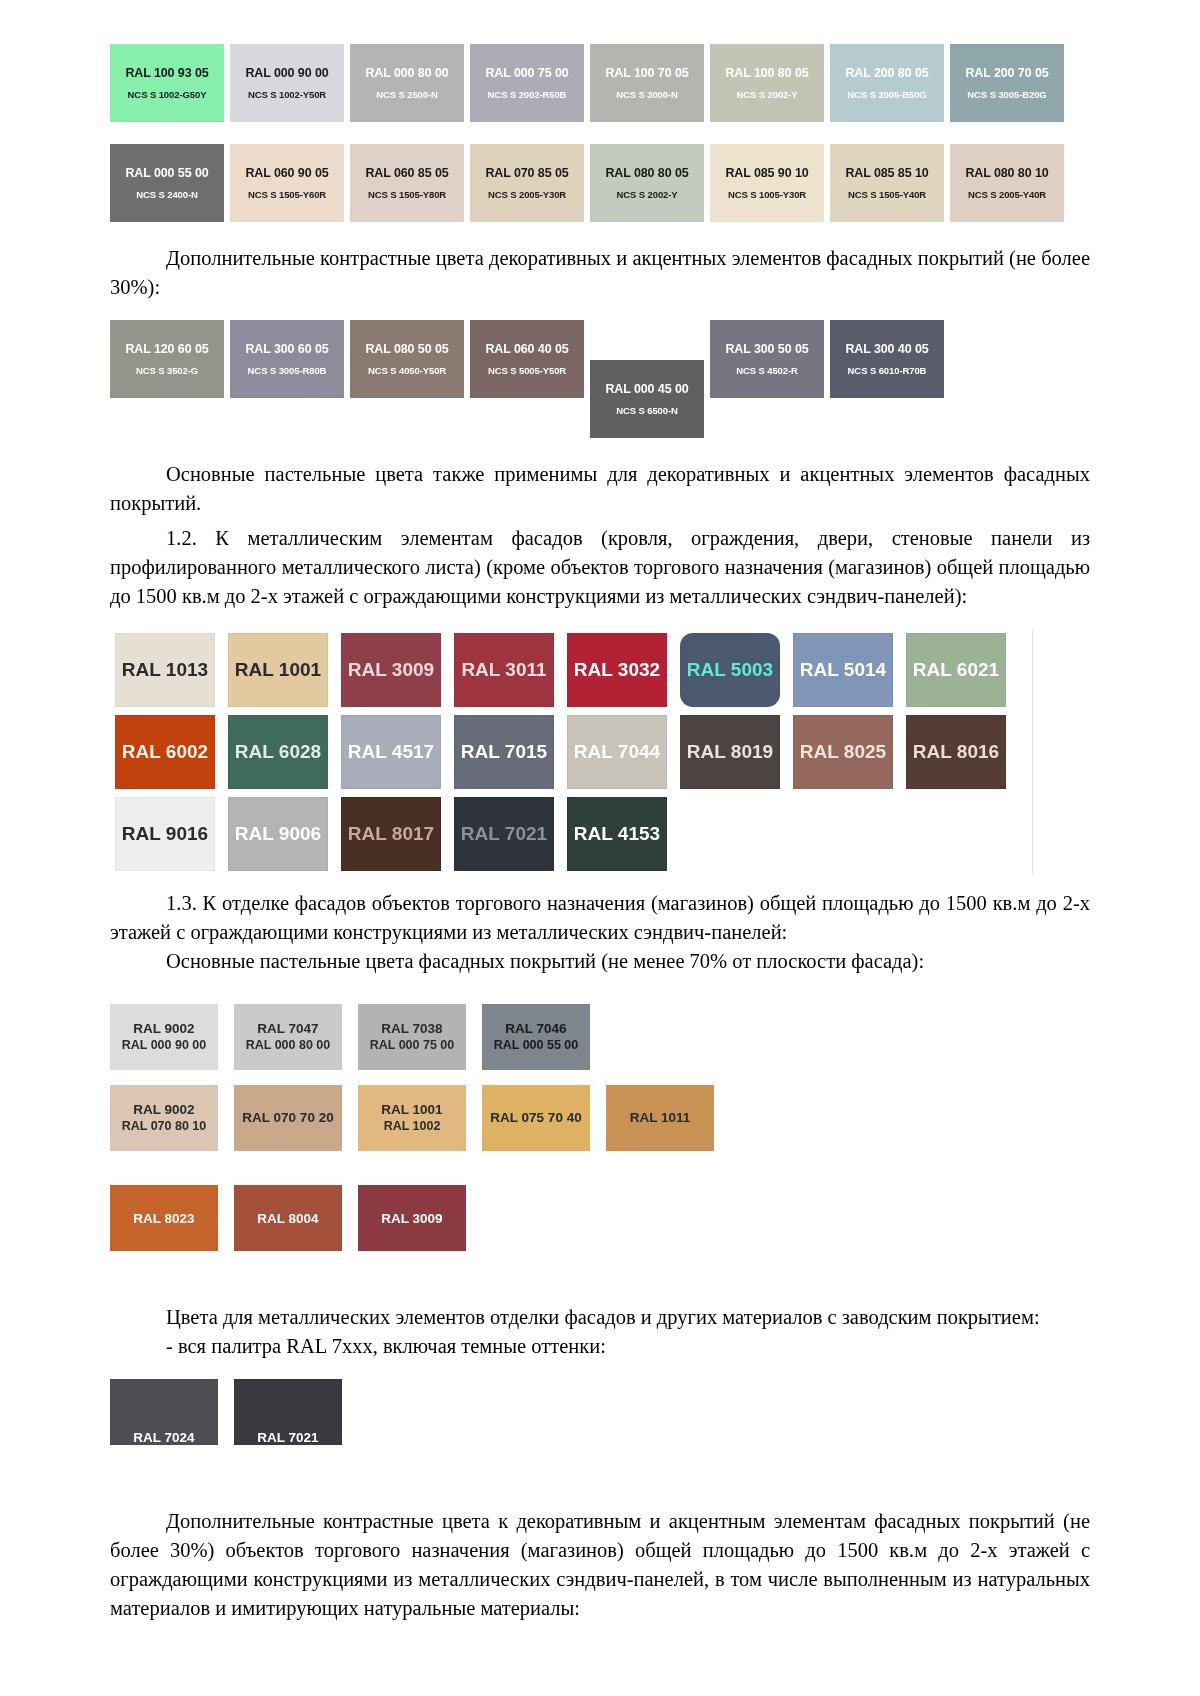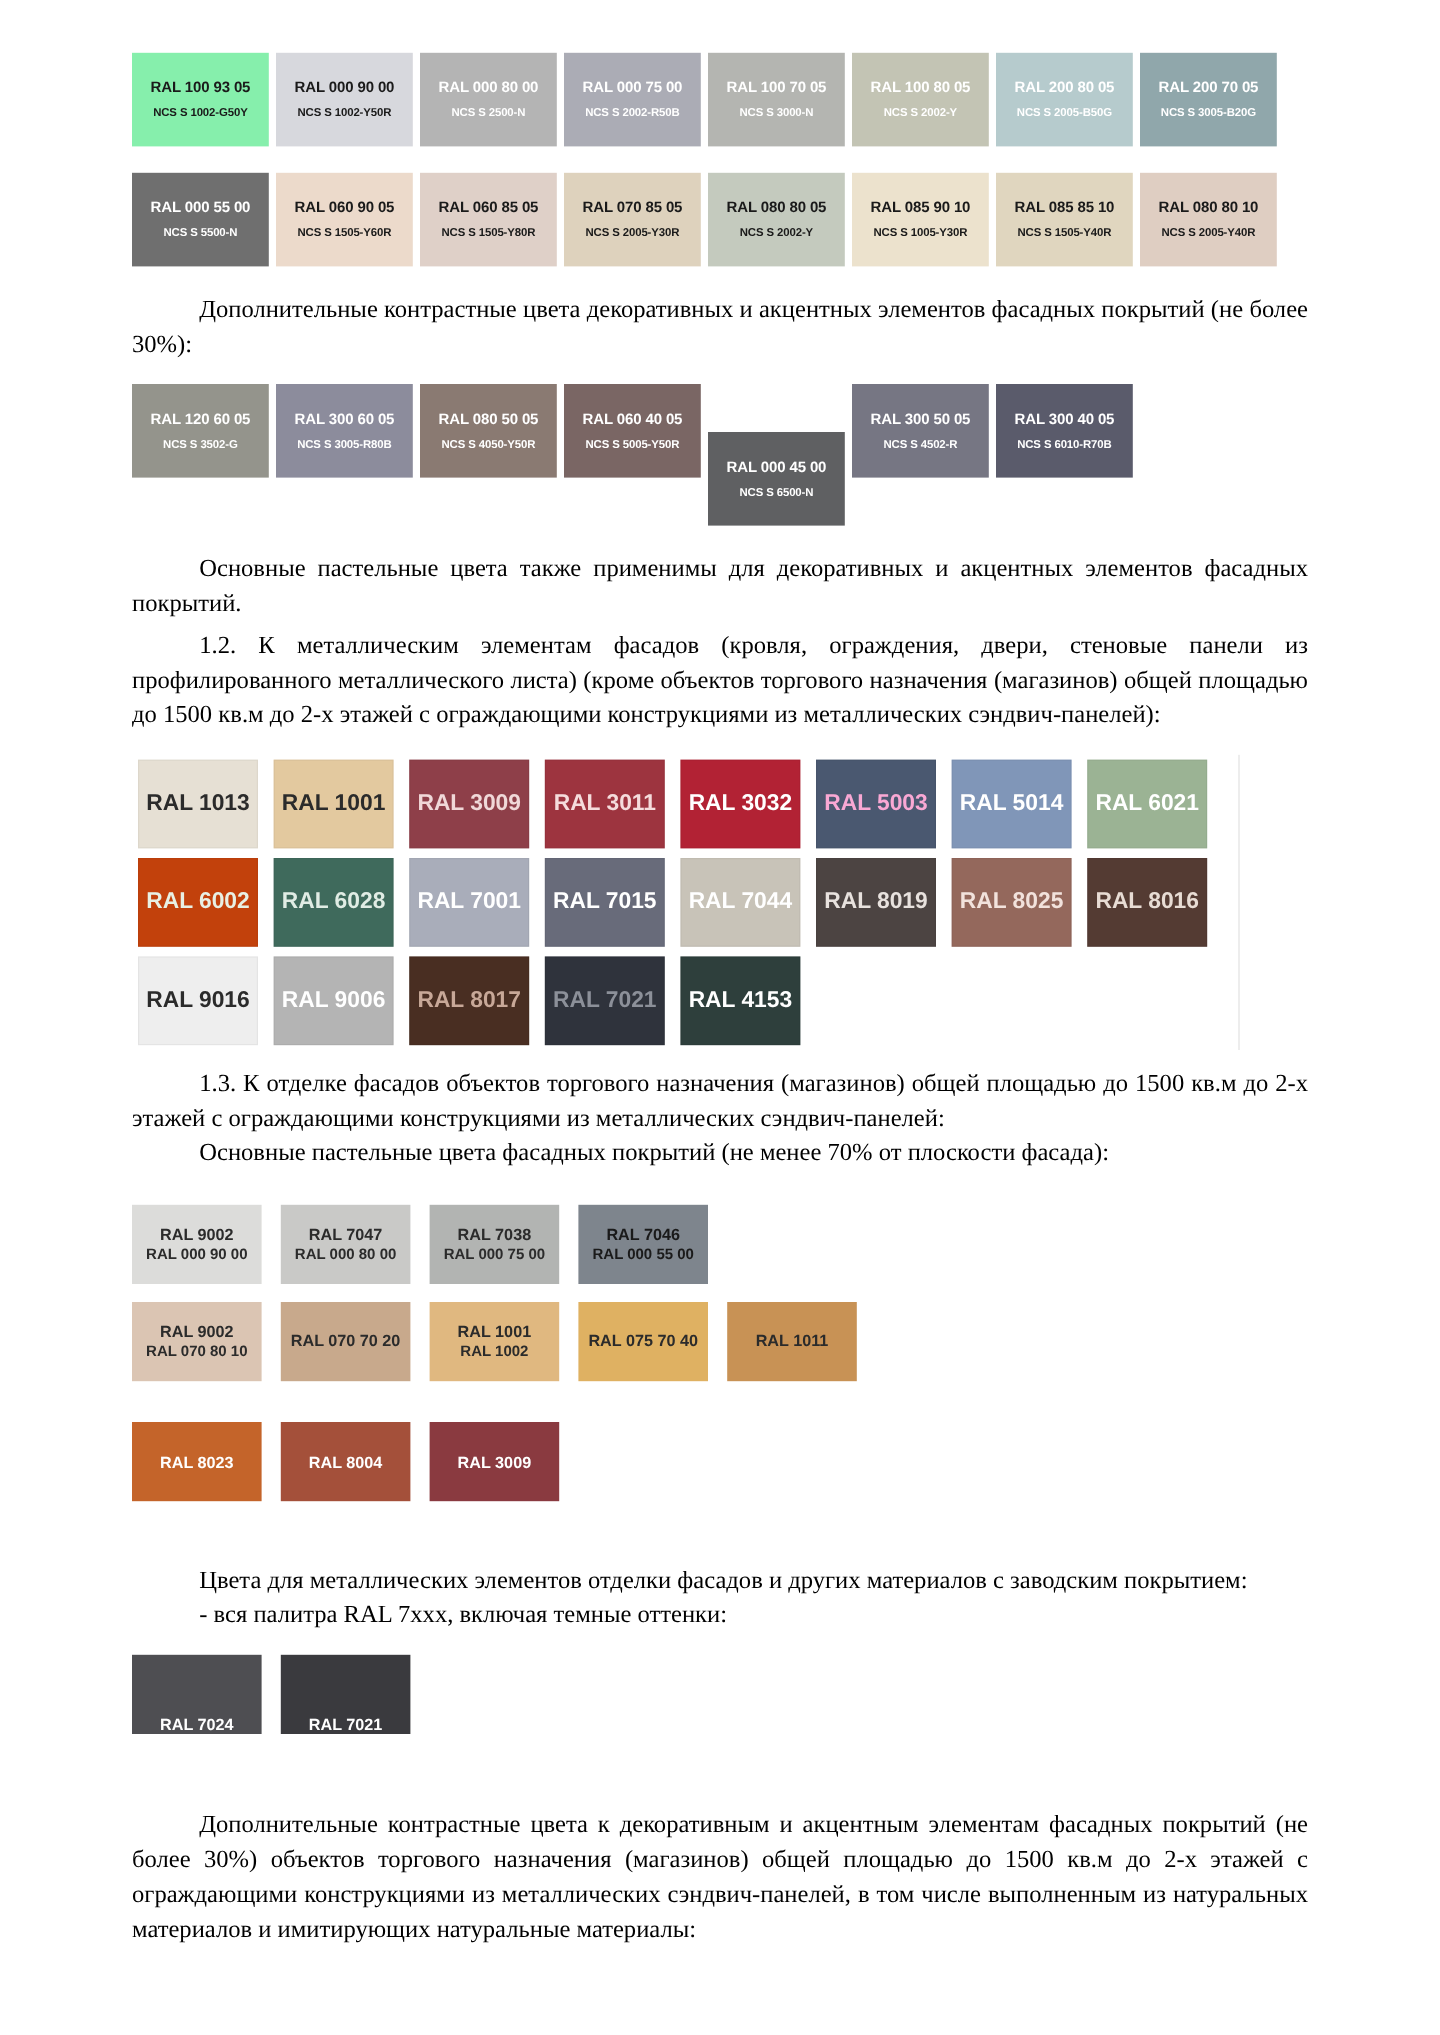--- a/index.html
+++ b/index.html
@@ -195,21 +195,21 @@
           <div class="ral">RAL 200 70 05</div>
           <div class="ncs">NCS S 3005-B20G</div>
         </div>
       </div>
 
     <div class="spacer-22"></div>
 
     <div class="ncs-grid" id="ncs-row2">
         <div class="ncs-swatch" style="background: rgb(111, 111, 111); color: rgb(255, 255, 255);">
           <div class="ral">RAL 000 55 00</div>
-          <div class="ncs">NCS S 5500-N</div>
+          <div class="ncs">NCS S 2400-N</div>
         </div>
         <div class="ncs-swatch" style="background: rgb(236, 218, 203); color: rgb(26, 26, 26);">
           <div class="ral">RAL 060 90 05</div>
           <div class="ncs">NCS S 1505-Y60R</div>
         </div>
         <div class="ncs-swatch" style="background: rgb(223, 208, 200); color: rgb(26, 26, 26);">
           <div class="ral">RAL 060 85 05</div>
           <div class="ncs">NCS S 1505-Y80R</div>
         </div>
         <div class="ncs-swatch" style="background: rgb(222, 210, 189); color: rgb(26, 26, 26);">
@@ -291,39 +291,39 @@
           </div>
           <div class="ral-cell" style="background: rgb(142, 63, 73); color: rgb(240, 216, 216);">
             <span>RAL 3009</span>
           </div>
           <div class="ral-cell" style="background: rgb(157, 52, 63); color: rgb(245, 220, 220);">
             <span>RAL 3011</span>
           </div>
           <div class="ral-cell" style="background: rgb(178, 34, 52); color: rgb(255, 255, 255);">
             <span>RAL 3032</span>
           </div>
-          <div class="ral-cell" style="background: rgb(74, 88, 112); color: #f9a8d4;">
+          <div class="ral-cell" style="background: rgb(74, 88, 112); color: #5eead4; border-radius: 13px;">
             <span>RAL 5003</span>
           </div>
           <div class="ral-cell" style="background: rgb(128, 150, 184); color: rgb(255, 255, 255);">
             <span>RAL 5014</span>
           </div>
           <div class="ral-cell" style="background: rgb(155, 179, 148); color: rgb(255, 255, 255);">
             <span>RAL 6021</span>
           </div>
         </div>
       <div class="ral-row" id="ral-row2">
           <div class="ral-cell" style="background: #c2410c; color: rgb(232, 240, 228);">
             <span>RAL 6002</span>
           </div>
           <div class="ral-cell" style="background: rgb(63, 106, 92); color: rgb(224, 236, 228);">
             <span>RAL 6028</span>
           </div>
           <div class="ral-cell" style="background: rgb(169, 173, 186); color: rgb(255, 255, 255);">
-            <span>RAL 7001</span>
+            <span>RAL 4517</span>
           </div>
           <div class="ral-cell" style="background: rgb(104, 107, 122); color: rgb(255, 255, 255);">
             <span>RAL 7015</span>
           </div>
           <div class="ral-cell" style="background: rgb(200, 195, 184); color: rgb(255, 255, 255);">
             <span>RAL 7044</span>
           </div>
           <div class="ral-cell" style="background: rgb(76, 68, 66); color: rgb(232, 226, 222);">
             <span>RAL 8019</span>
           </div>

